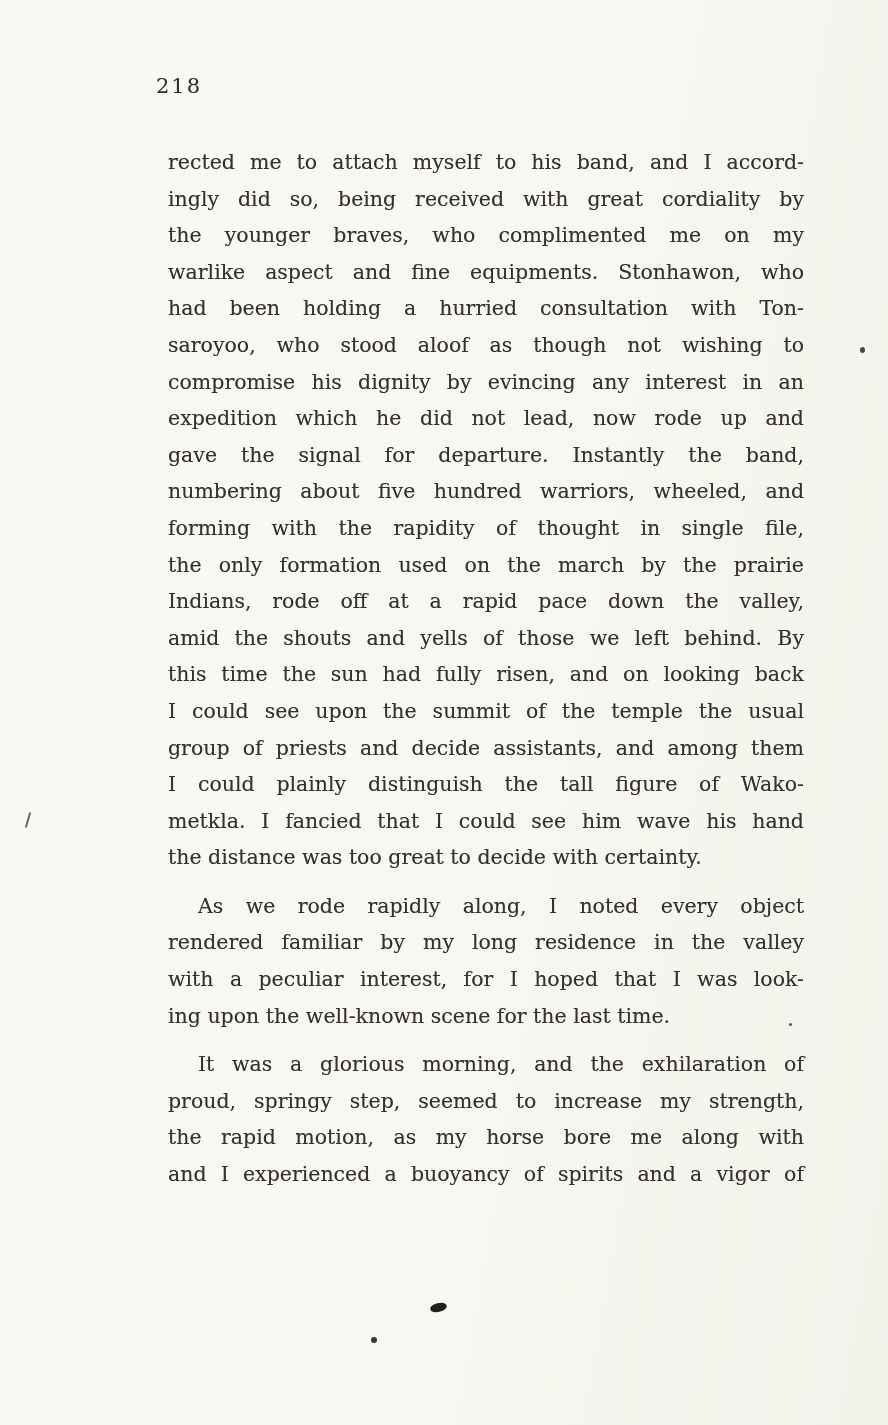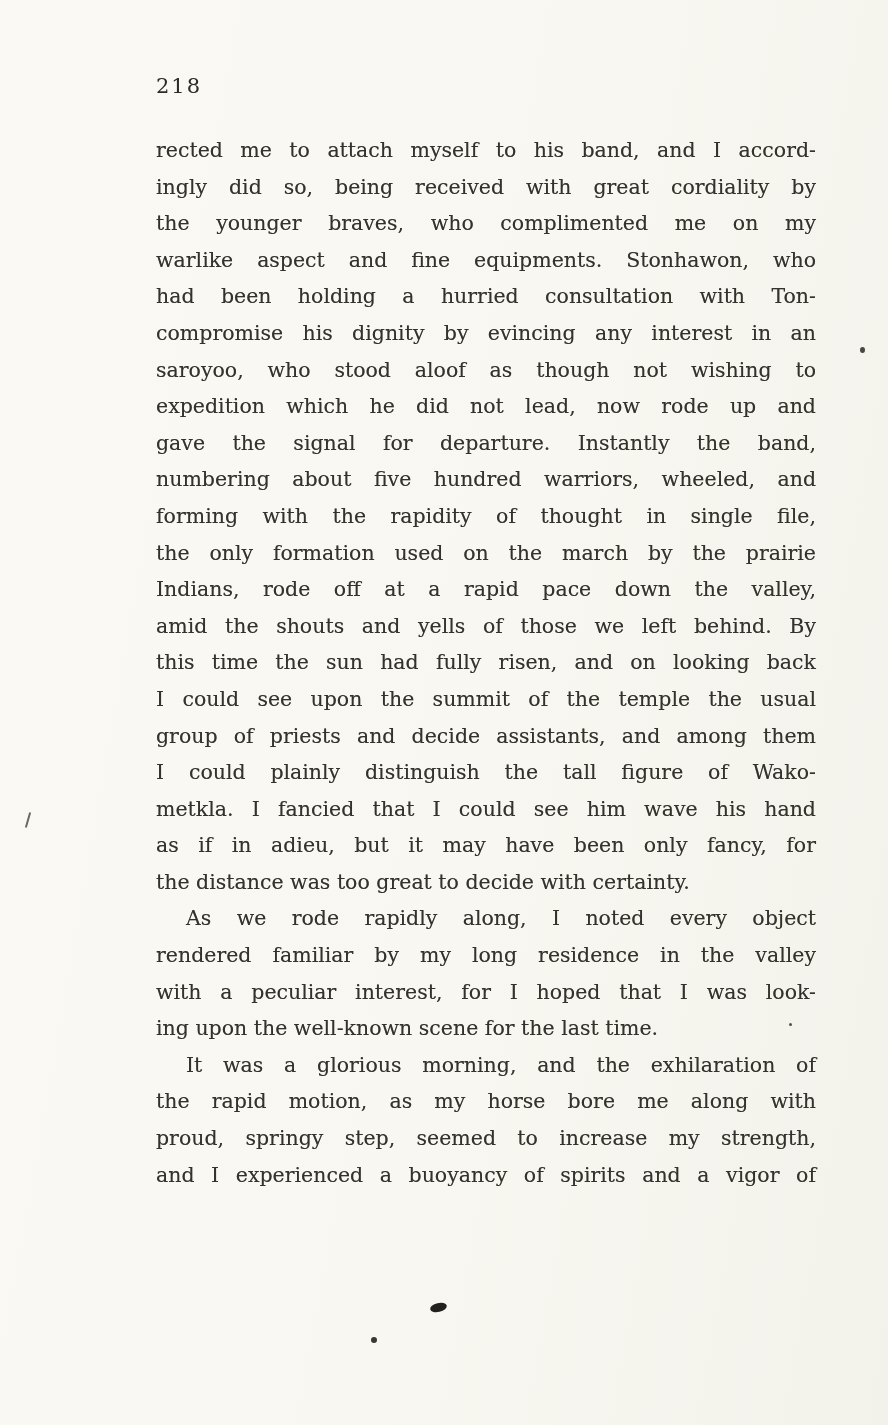--- a/index.html
+++ b/index.html
@@ -31,21 +31,21 @@
   .text-block {
     position: absolute;
     top: 132px;
     left: 156px;
     width: 660px;
     font-size: 20.5px;
     line-height: 36.6px;
     color: #35322d;
     text-shadow: 0 0 0.5px rgba(55,50,45,0.45);
   }
-  .para { margin: 0; }
+  .para { margin: 12px; }
   .line {
     text-align: justify;
     text-align-last: justify;
   }
   .line.last { text-align-last: left; }
   .line.indent { text-indent: 30px; }
 
   
   .speck {
     position: absolute;
@@ -87,47 +87,46 @@
 <div class="page">
   <div class="page-number">218</div>
 
   <div class="text-block">
       <div class="para">
         <div class="line">rected me to attach myself to his band, and I accord-</div>
         <div class="line">ingly did so, being received with great cordiality by</div>
         <div class="line">the younger braves, who complimented me on my</div>
         <div class="line">warlike aspect and fine equipments.  Stonhawon, who</div>
         <div class="line">had been holding a hurried consultation with Ton-</div>
+        <div class="line">saroyoo, who stood aloof as though not wishing to</div>
         <div class="line">compromise his dignity by evincing any interest in an</div>
-        <div class="line">saroyoo, who stood aloof as though not wishing to</div>
         <div class="line">expedition which he did not lead, now rode up and</div>
         <div class="line">gave the signal for departure.  Instantly the band,</div>
         <div class="line">numbering about five hundred warriors, wheeled, and</div>
         <div class="line">forming with the rapidity of thought in single file,</div>
         <div class="line">the only formation used on the march by the prairie</div>
         <div class="line">Indians, rode off at a rapid pace down the valley,</div>
         <div class="line">amid the shouts and yells of those we left behind.  By</div>
         <div class="line">this time the sun had fully risen, and on looking back</div>
         <div class="line">I could see upon the summit of the temple the usual</div>
         <div class="line">group of priests and decide assistants, and among them</div>
         <div class="line">I could plainly distinguish the tall figure of Wako-</div>
         <div class="line">metkla.  I fancied that I could see him wave his hand</div>
-        <div class="line">as if in adieu, but it may have been only fancy, for</div>
         <div class="line last">the distance was too great to decide with certainty.</div>
       </div>
       <div class="para">
         <div class="line indent">As we rode rapidly along, I noted every object</div>
         <div class="line">rendered familiar by my long residence in the valley</div>
         <div class="line">with a peculiar interest, for I hoped that I was look-</div>
         <div class="line last">ing upon the well-known scene for the last time.</div>
       </div>
       <div class="para">
         <div class="line indent">It was a glorious morning, and the exhilaration of</div>
+        <div class="line">proud, springy step, seemed to increase my strength,</div>
         <div class="line">the rapid motion, as my horse bore me along with</div>
-        <div class="line">proud, springy step, seemed to increase my strength,</div>
         <div class="line">and I experienced a buoyancy of spirits and a vigor of</div>
       </div>
     </div>
 
   <div class="speck blot-large"></div>
   <div class="speck dot-small"></div>
   <div class="speck edge-right"></div>
   <div class="speck dot-after-line"></div>
   <div class="stray-slash"></div>
 </div>

